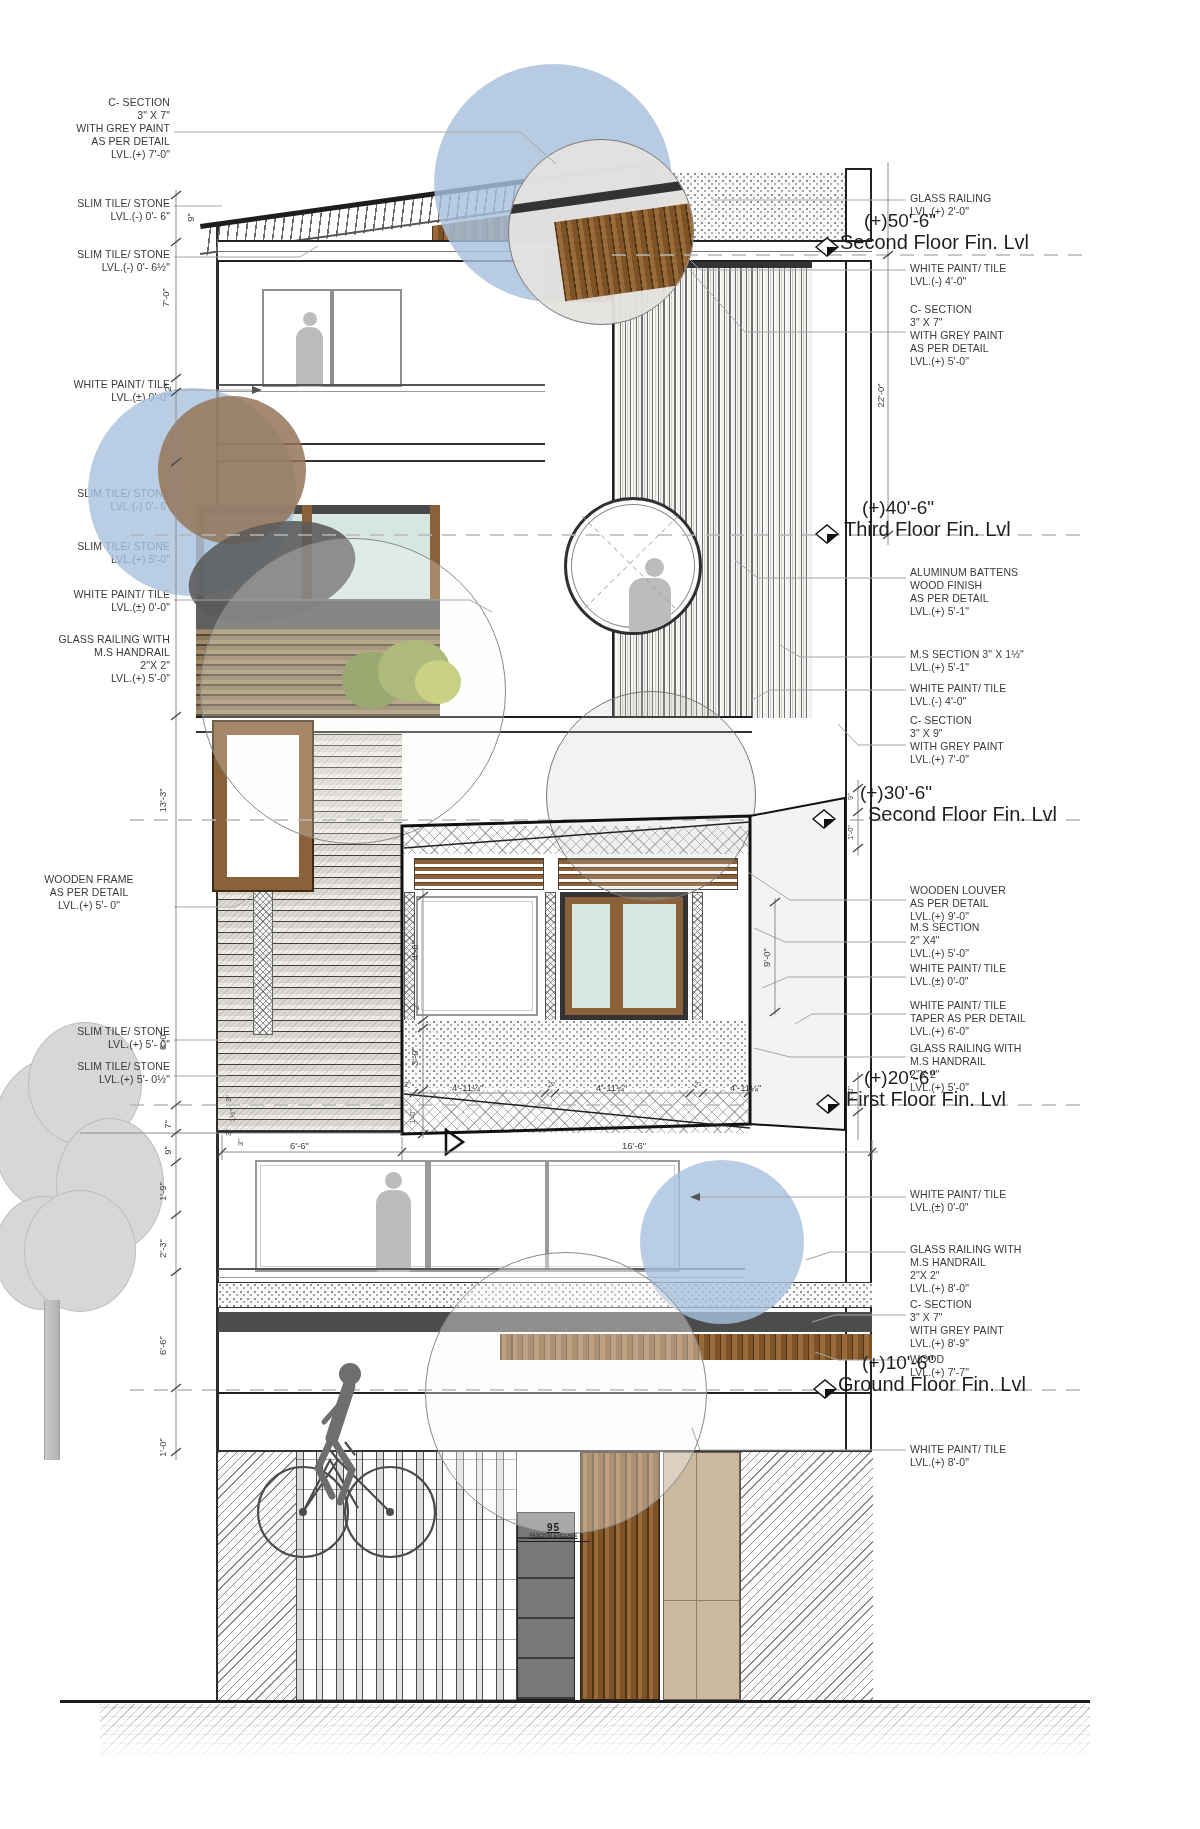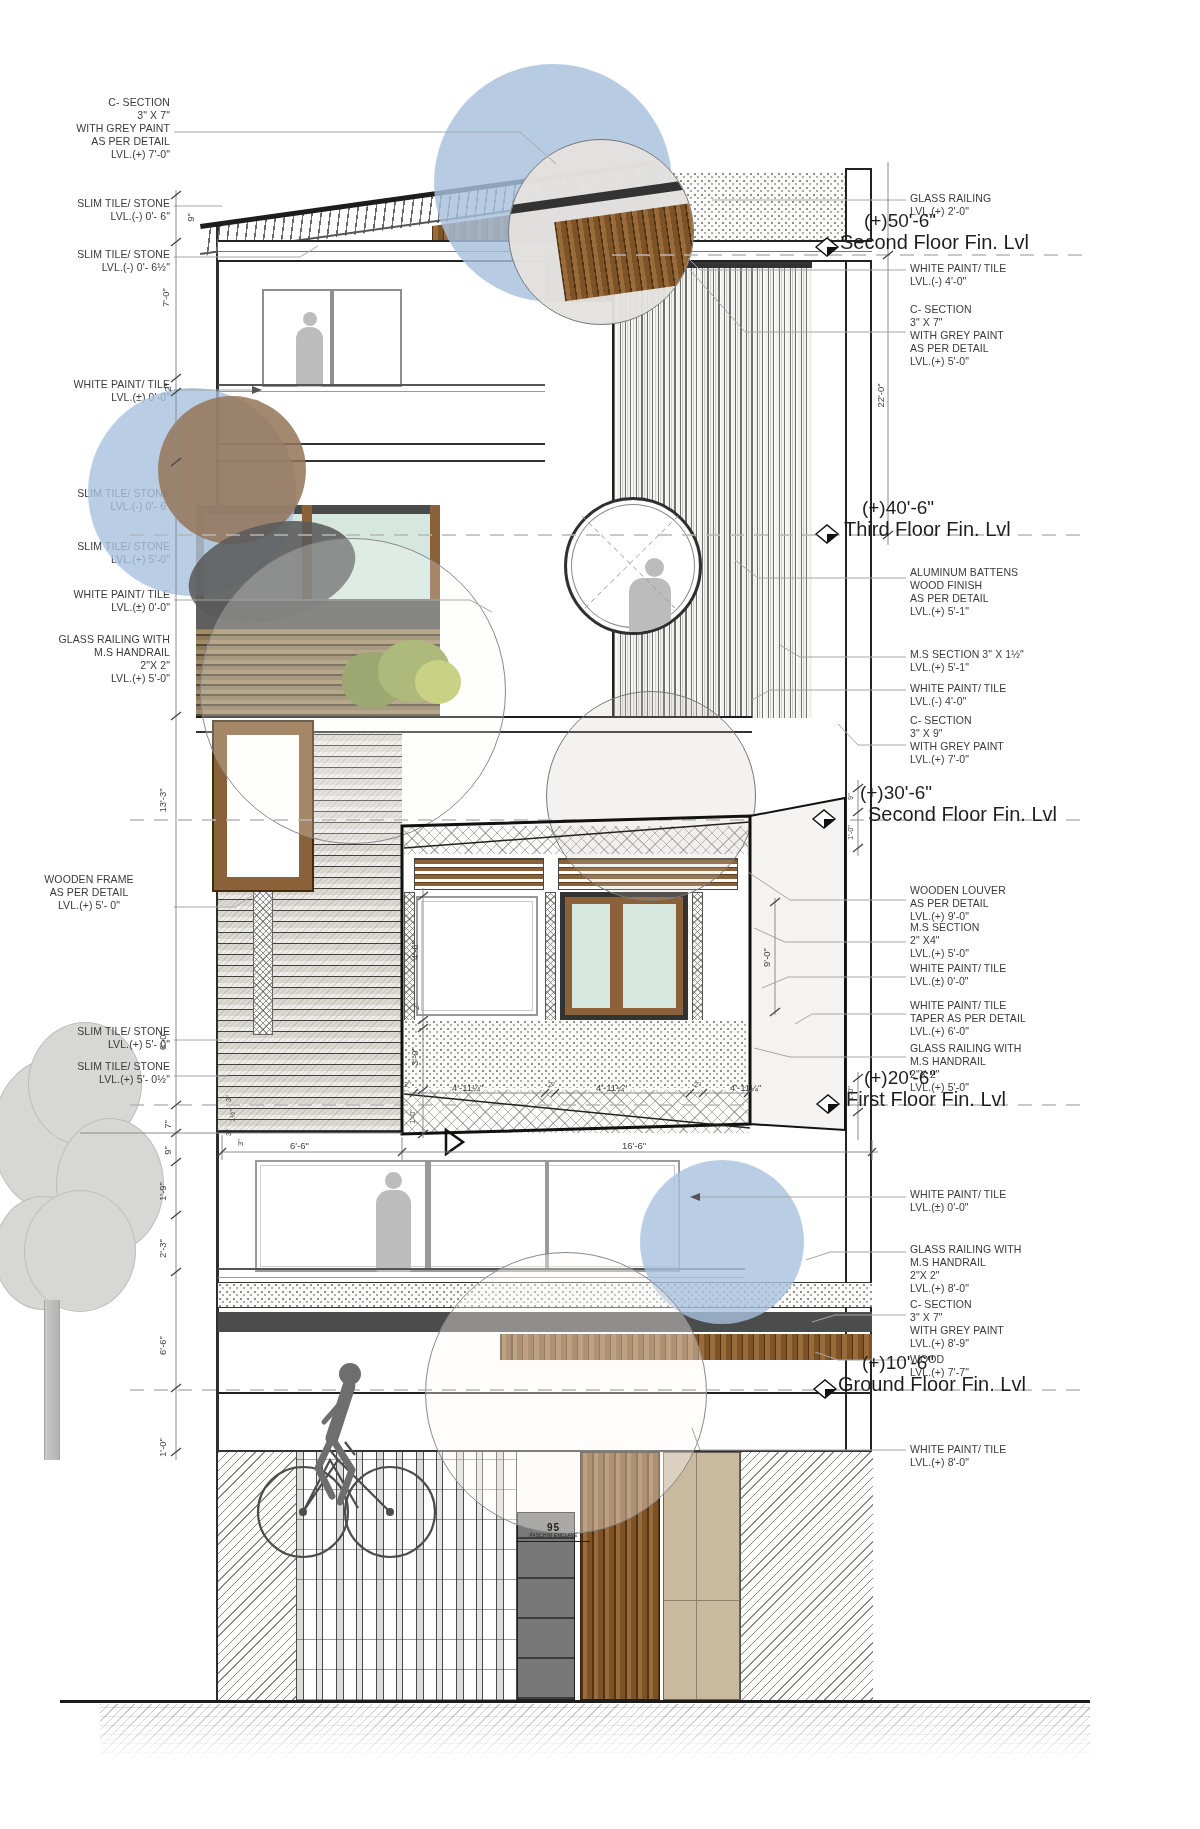--- a/index.html
+++ b/index.html
@@ -377,18 +377,18 @@
   <div class="dim t" style="left:404px;top:1080px;">2"</div>
   <div class="dim t" style="left:548px;top:1080px;">2"</div>
   <div class="dim t" style="left:694px;top:1080px;">2"</div>
   <div class="dim" style="left:290px;top:1140px;">6'-6"</div>
   <div class="dim" style="left:622px;top:1140px;">16'-6"</div>
   <div class="dim v t" style="left:240px;top:1138px;">3"</div>
   <div class="dim v t" style="left:228px;top:1094px;">3"</div>
   <div class="dim v t" style="left:232px;top:1111px;">1½"</div>
   <div class="dim v t" style="left:228px;top:1128px;">3"</div>
 
-  <div class="abs" style="left:517px;top:1522px;width:73px;text-align:center;z-index:6;color:#1f1f1f;">
+  <div class="abs" style="left:517px;top:1522px;width:73px;text-align:center;z-index:6;color:#1f1f1f;text-decoration:underline;">
     <div style="font-size:10px;font-weight:bold;letter-spacing:1px;">95</div>
     <div style="font-size:4.5px;letter-spacing:.4px;border-bottom:1px solid #1f1f1f;padding-bottom:3px;">PASCHIM ENCLAVE</div>
   </div>
 
 </div>
 
 </body></html>

